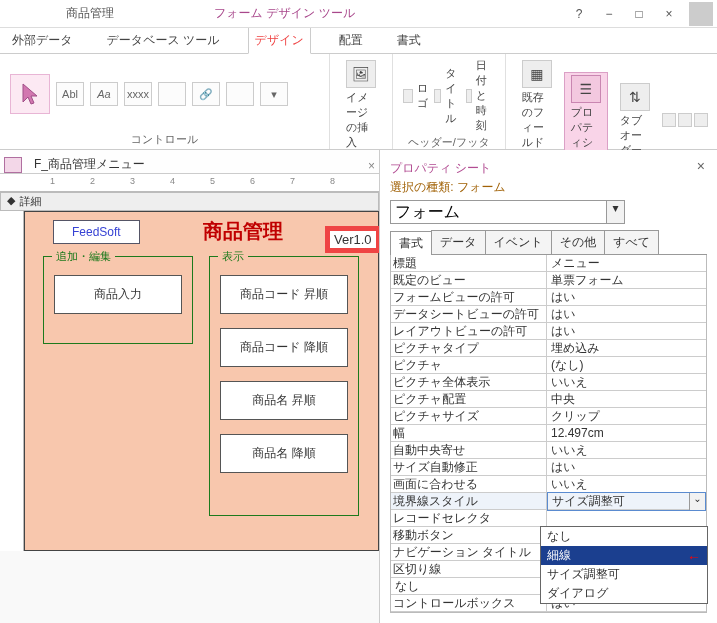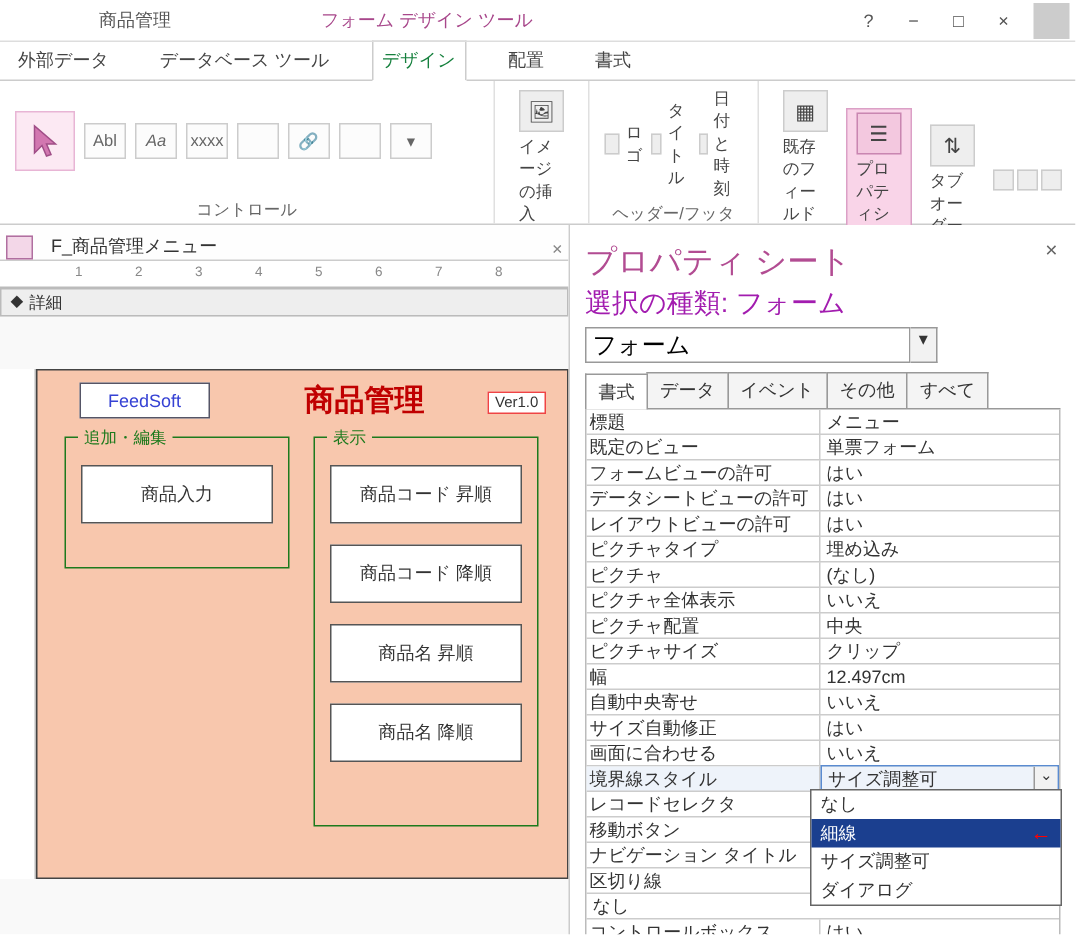--- a/index.html
+++ b/index.html
@@ -34,21 +34,21 @@
     gap: 22px;
     padding: 0 6px;
     border-bottom: 1px solid #ccc;
     color: #444;
   }
   .tabbar .tab { padding: 4px 6px 4px; }
   .tabbar .tab.active {
     background: #fff;
     border: 1px solid #ccc;
     border-bottom: 1px solid #fff;
-    color: #15803d;
+    color: #ef4444;
     margin-bottom: -1px;
   }
   .ribbon {
     height: 96px;
     display: flex;
     border-bottom: 1px solid #ccc;
   }
   .ribbon-group {
     border-right: 1px solid #e0e0e0;
     padding: 4px 10px 2px;
@@ -121,42 +121,42 @@
   }
   .feedsoft {
     position: absolute; top: 8px; left: 28px;
     border: 1px solid #556; background: #fff;
     padding: 4px 18px; color: #3642d4; font-size: 12px;
   }
   .mgmt-title {
     position:absolute; top: 6px; left: 178px;
     font-size: 20px; font-weight: bold; color: #c00000;
   }
-  .ver { position:absolute; top:14px; left:300px; border:1px solid #ef4444; padding:1px 4px; font-size:10px; background:#fff;}
+  .ver { position:absolute; top:14px; left:300px; border:5px solid #ef4444; padding:1px 4px; font-size:13px; background:#fff;}
   .group-box {
     position:absolute; border:1px solid #1d7a1d; padding: 18px 10px 14px;
   }
   .group-box.g1 { top:44px; left:18px; width:150px; height:88px; }
   .group-box.g2 { top:44px; left:184px; width:150px; height:260px; }
   .group-box .legend { position:absolute; top:-8px; left:8px; background:#f8c7ad; color:#1d7a1d; font-size:11px; padding:0 4px; }
   .form-btn {
     background:#fff; border:1px solid #555; text-align:center;
     padding: 10px 0; font-size:12px; color:#333; margin-bottom: 14px;
   }
 
   .prop-pane {
     flex: 1;
     background: #fff;
     padding: 6px 10px 0;
     overflow: hidden;
     position: relative;
   }
-  .prop-title { color: #b24c92; font-size: 21px; margin: 4px 0 2px; }
+  .prop-title { color: #b24c92; font-size: 12px; margin: 4px 0 2px; }
   .prop-close { position:absolute; top:8px; right:12px; color:#666; font-size:14px;}
-  .prop-sel { color:#a21caf; font-size:18px; margin-bottom: 4px;}
+  .prop-sel { color:#a16207; font-size:12px; margin-bottom: 4px;}
   .prop-combo {
     display:flex;
     margin-bottom: 6px;
   }
   .prop-combo input {
     flex: 0 0 196px; border:1px solid #999; font-size:16px; padding:2px 4px;
   }
   .prop-combo .dd { width:18px; border:1px solid #999; border-left:none; text-align:center; background:#f2f2f2; }
   .prop-tabs { display:flex; border-bottom:1px solid #999; font-size:12px; }
   .prop-tabs .pt { padding:3px 8px; border:1px solid #999; border-bottom:none; margin-right:-1px; background:#f4f4f4; color:#333; }
@@ -287,21 +287,21 @@
       <span style="left:170px">4</span>
       <span style="left:210px">5</span>
       <span style="left:250px">6</span>
       <span style="left:290px">7</span>
       <span style="left:330px">8</span>
     </div>
     <div class="section-hdr">
       <span>◆</span>
       <span>詳細</span>
     </div>
-    <div style="position:relative;margin-top:35px;">
+    <div style="position:relative;">
       <div class="ruler-v"></div>
       <div class="canvas">
         <div class="feedsoft">FeedSoft</div>
         <div class="mgmt-title">商品管理</div>
         <div class="ver">Ver1.0</div>
         <div class="group-box g1">
           <span class="legend">追加・編集</span>
           <div class="form-btn">商品入力</div>
         </div>
         <div class="group-box g2">

